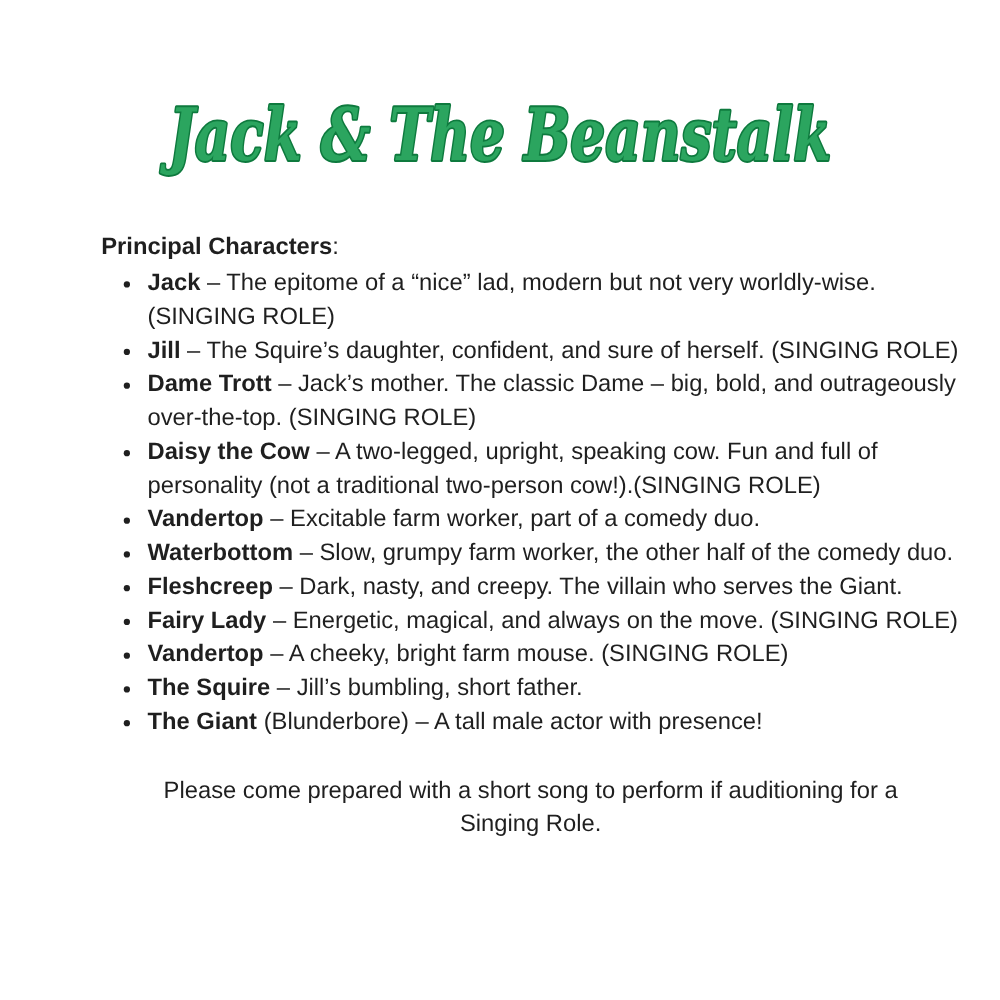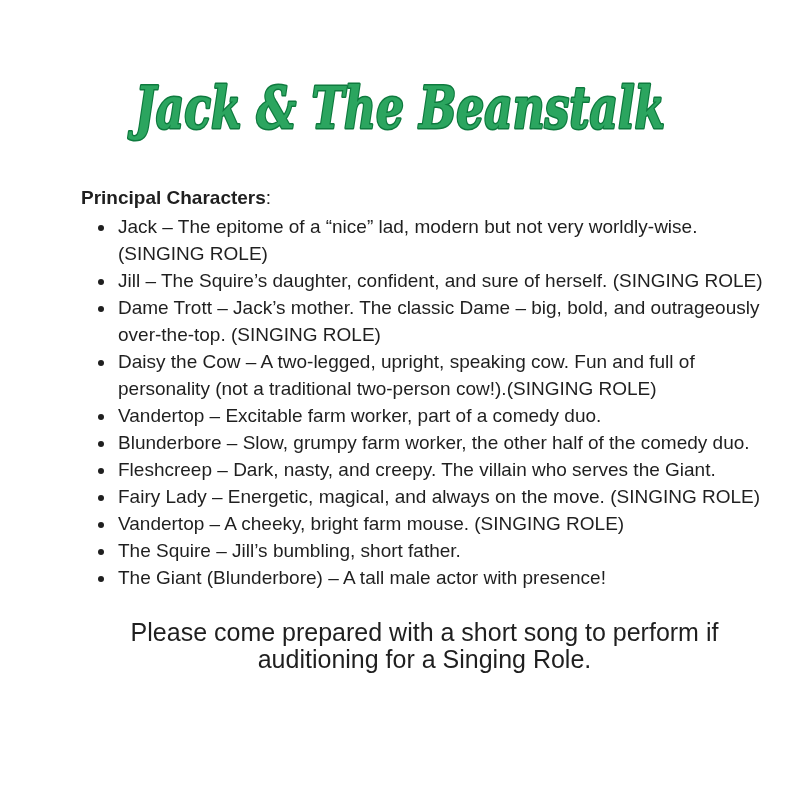--- a/index.html
+++ b/index.html
@@ -41,26 +41,26 @@
   }
   .heading .colon { font-weight: 400; }
   ul.char-list {
     list-style: disc;
     margin: 2px 0 0 0;
     padding-left: 35px;
   }
   ul.char-list li {
     padding-left: 2px;
   }
-  .char-name { font-weight: 400; }
+  .char-name { font-weight: 700; }
   .footer-note {
     margin-top: 28px;
     padding: 0 30px;
     text-align: center;
-    font-size: 25px;
+    font-size: 19px;
     line-height: 27px;
   }
 </style>
 </head>
 <body>
 
 <div class="page">
 
   <div class="title-wrap">
     <svg width="800" height="110" viewBox="0 0 800 110">
@@ -75,21 +75,21 @@
   <li><span class="char-name">Jack</span> <span class="char-desc">– The epitome of a “nice” lad, modern but not very worldly-wise. (SINGING ROLE)</span></li>
 
   <li><span class="char-name">Jill</span> <span class="char-desc">– The Squire’s daughter, confident, and sure of herself. (SINGING ROLE)</span></li>
 
   <li><span class="char-name">Dame Trott</span> <span class="char-desc">– Jack’s mother. The classic Dame – big, bold, and outrageously over-the-top. (SINGING ROLE)</span></li>
 
   <li><span class="char-name">Daisy the Cow</span> <span class="char-desc">– A two-legged, upright, speaking cow. Fun and full of personality (not a traditional two-person cow!).(SINGING ROLE)</span></li>
 
   <li><span class="char-name">Vandertop</span> <span class="char-desc">– Excitable farm worker, part of a comedy duo.</span></li>
 
-  <li><span class="char-name">Blunderbore</span> <span class="char-desc">– Slow, grumpy farm worker, the other half of the comedy duo.</span></li>
+  <li><span class="char-name">Waterbottom</span> <span class="char-desc">– Slow, grumpy farm worker, the other half of the comedy duo.</span></li>
 
   <li><span class="char-name">Fleshcreep</span> <span class="char-desc">– Dark, nasty, and creepy. The villain who serves the Giant.</span></li>
 
   <li><span class="char-name">Fairy Lady</span> <span class="char-desc">– Energetic, magical, and always on the move. (SINGING ROLE)</span></li>
 
   <li><span class="char-name">Vandertop</span> <span class="char-desc">– A cheeky, bright farm mouse. (SINGING ROLE)</span></li>
 
   <li><span class="char-name">The Squire</span> <span class="char-desc">– Jill’s bumbling, short father.</span></li>
 
   <li><span class="char-name">The Giant</span> <span class="char-desc">(Blunderbore) – A tall male actor with presence!</span></li>

